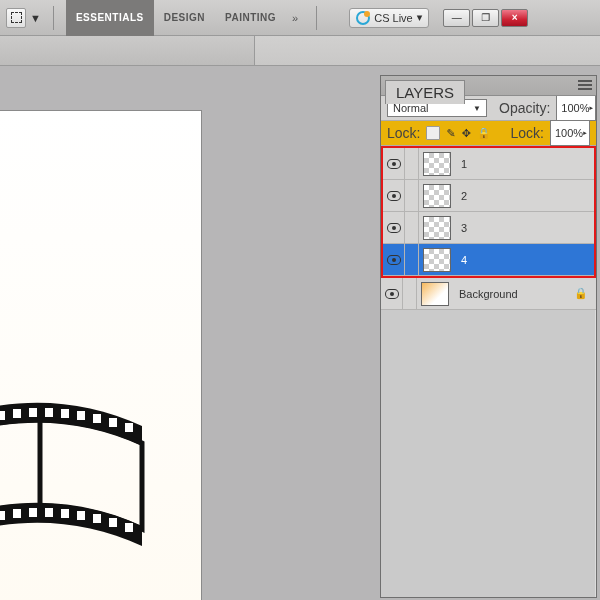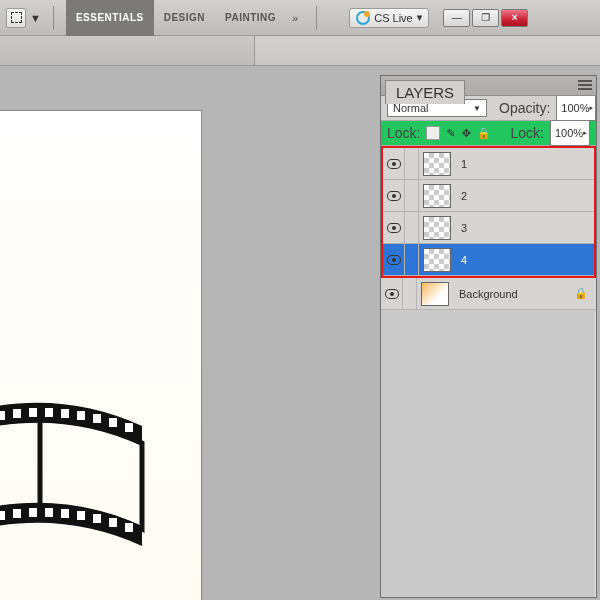--- a/index.html
+++ b/index.html
@@ -24,21 +24,21 @@
 .subbar .tabstub{width:255px;height:100%;border-right:1px solid #9a9a9a;background:linear-gradient(#cbcac9,#bdbcbb)}
 .canvas-wrap{position:absolute;left:0;top:67px;width:600px;height:533px;background:#b7b6b7}
 .artboard{position:absolute;left:-55px;top:44px;width:256px;height:556px;background:linear-gradient(180deg,#fff 0%,#fffbf3 90%);box-shadow:0 0 0 1px #8a8a8a}
 .film{position:absolute;left:-8px;top:280px}
 .layers-panel{position:absolute;right:3px;top:75px;width:217px;height:523px;background:#cacaca;border:1px solid #6f6f6f;box-shadow:-1px 0 0 #dcdcdc inset}
 .panel-tabbar{height:20px;background:linear-gradient(#b6b5b4,#acabaa);border-bottom:1px solid #8d8d8d;display:flex;align-items:flex-end;padding-left:4px;position:relative}
 .panel-tab{padding:3px 10px;background:#d2d1d0;border:1px solid #888;border-bottom:none;font-size:15px;position:relative;top:9px}
 .panel-opts{position:absolute;right:4px;top:4px;width:14px;height:12px;display:flex;flex-direction:column;gap:2px;cursor:pointer}
 .panel-opts span{height:2px;background:#555}
 .row{display:flex;align-items:center;height:25px;border-bottom:1px solid #aeadac;padding:0 6px;gap:6px;background:#d4d3d2}
-.row.r2{background:#22c55e}
+.row.r2{background:#eab308}
 .blend-sel{flex:0 0 auto;height:18px;border:1px solid #7d7d7d;background:#fff;display:flex;align-items:center;padding:0 5px;width:100px;justify-content:space-between}
 .blend-sel .tri{font-size:8px}
 .lbl{font-size:14px;color:#444}
 .pct{width:40px;height:26px;border:1px solid #7d7d7d;background:#fff;display:flex;align-items:center;padding:0 4px;justify-content:space-between}
 .pct .tri{font-size:7px}
 .lock-ico{width:14px;height:14px;border:1px solid #9a9a9a;background:#eee;border-radius:1px}
 .layers{background:#d4d3d2}
 .hl-box{border:2px solid #e31818}
 .layer{display:flex;align-items:center;height:32px;border-bottom:1px solid #b5b4b3;background:#d6d5d4}
 .layer.sel{background:#2e76d6}

